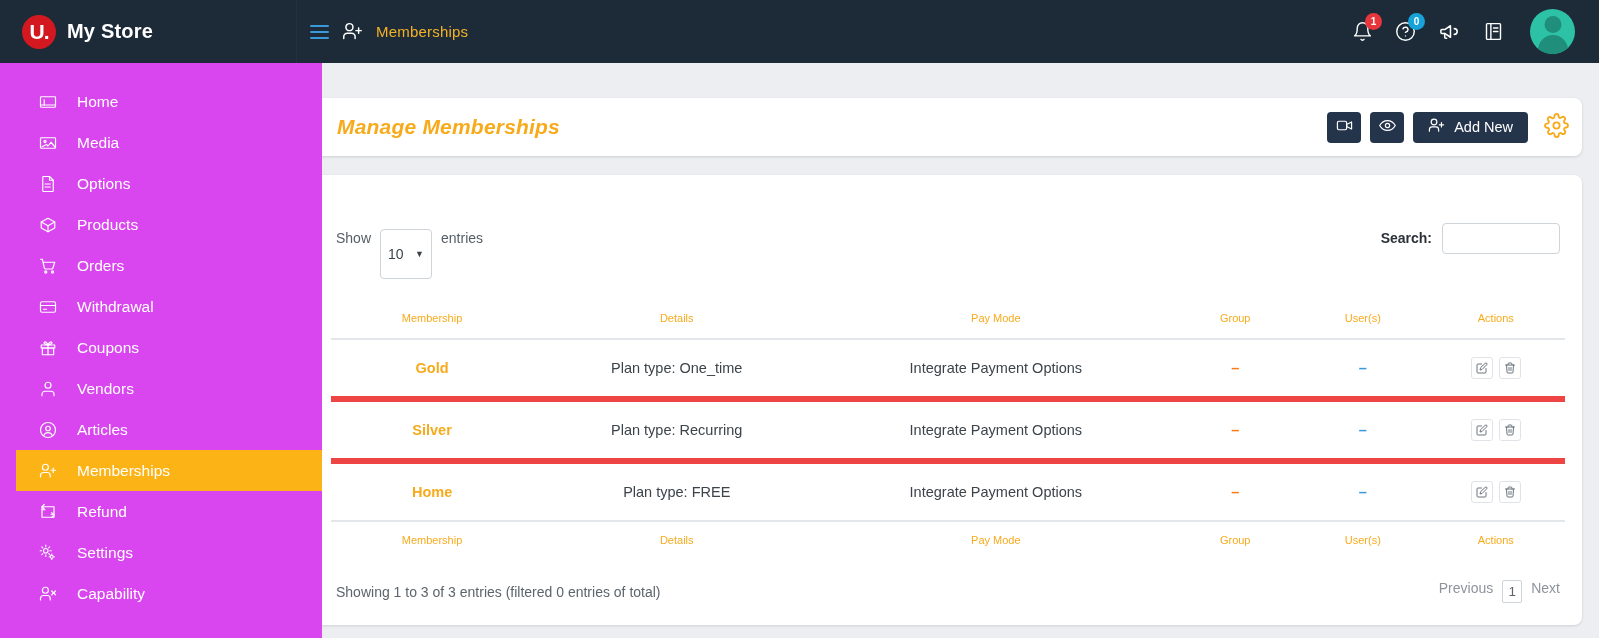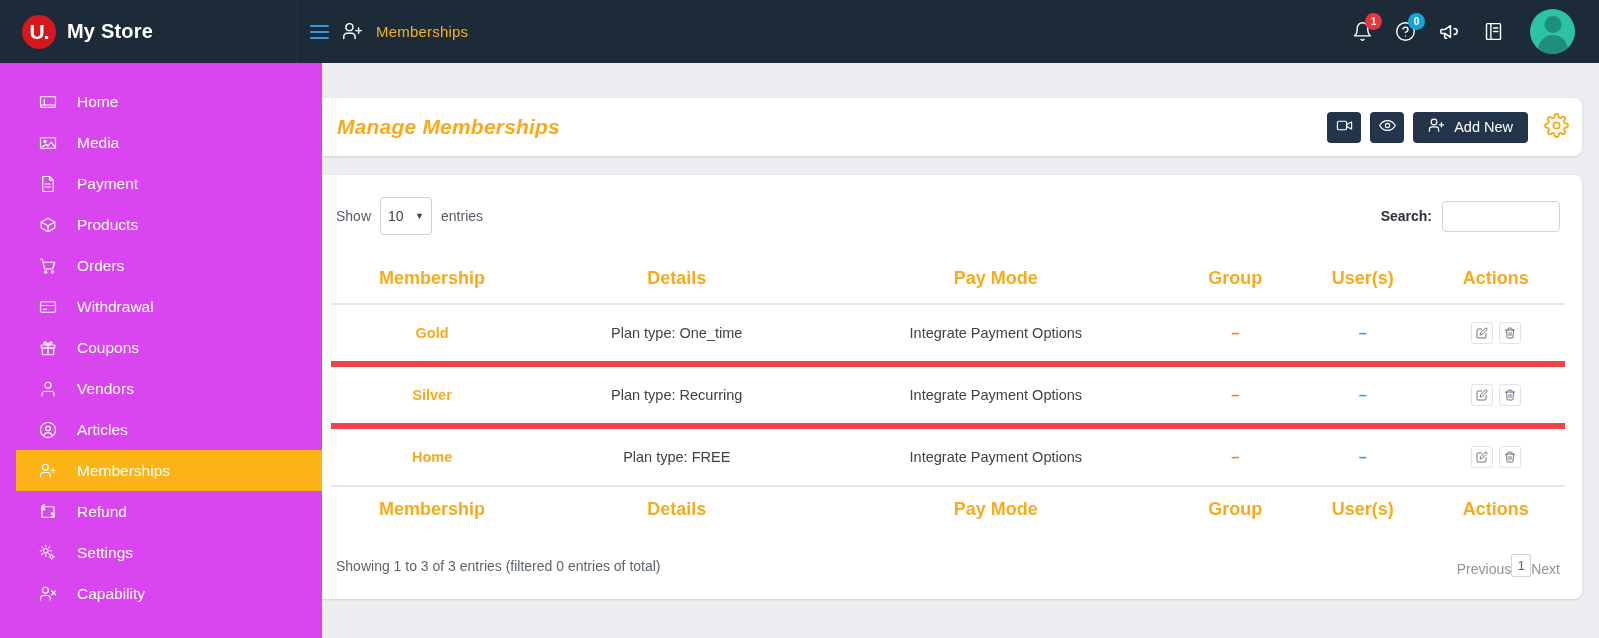--- a/index.html
+++ b/index.html
@@ -120,42 +120,42 @@
   .gear-btn {
     color: #f7ab1c; display: flex; align-items: center;
     cursor: pointer; padding-left: 7px; margin-right: 3px;
   }
 
   .table-card { margin-top: 19px; padding: 22px 17px 22px; }
 
   .table-top { display: flex; align-items: center; padding: 0 5px; }
   .show-entries { display: flex; align-items: center; gap: 9px; font-size: 14px; color: #555d66; }
   .select-wrap {
-    position: relative; width: 52px; height: 38px;
+    position: relative; width: 52px; height: 50px;
     border: 1px solid #cfd4d9; border-radius: 4px;
     display: flex; align-items: center; padding: 0 7px;
-    font-size: 14px; color: #3c4349; cursor: pointer;
+    font-size: 14px; color: #3c4349; cursor: pointer; margin-top: 32px;
   }
   .select-caret {
     position: absolute; right: 7px; top: 50%; transform: translateY(-50%);
     font-size: 9px; color: #3c4349;
   }
   .search-wrap { margin-left: auto; display: flex; align-items: center; gap: 10px; }
   .search-label { font-size: 14px; font-weight: bold; color: #2b3138; }
   .search-input {
     width: 118px; height: 31px;
     border: 1px solid #cfd4d9; border-radius: 4px;
     background: #fff; outline: none;
     font-family: "Liberation Sans", sans-serif; font-size: 13px;
     padding: 0 8px;
   }
 
   table { width: 100%; border-collapse: collapse; margin-top: 21px; }
   thead th, tfoot th {
-    color: #f7ab1c; font-size: 18px; font-weight: bold;
+    color: #f7ab1c; font-size: 11px; font-weight: normal;
     padding: 12px 6px 14px;
   }
   thead tr { border-bottom: 2px solid #e3e6ea; }
   tfoot tr { border-top: 2px solid #e3e6ea; }
   tbody td {
     padding: 17px 6px; font-size: 14.5px; color: #3c4349;
     text-align: center; border-bottom: 6px solid #ef4444;
   }
   tbody tr:last-child td { border-bottom: none; }
   .c-membership { width: 190px; }
@@ -171,21 +171,21 @@
   .act-btn {
     width: 22px; height: 22px; border: 1px solid #e0e3e7; border-radius: 3px;
     background: #fff; color: #6b747d;
     display: flex; align-items: center; justify-content: center; cursor: pointer;
   }
 
   .table-bottom {
     display: flex; align-items: center;
     padding: 20px 5px 0; font-size: 14px; color: #5c646c;
   }
-  .pagination { margin-left: auto; display: flex; align-items: flex-end; }
+  .pagination { margin-left: auto; display: flex; align-items: flex-start; gap: 9px; }
   .pg-link { color: #8d949b; cursor: pointer; }
   .pg-num {
     width: 20px; height: 23px; border: 1px solid #cfd4d9; border-radius: 2px;
     display: flex; align-items: center; justify-content: center;
     color: #5c646c; cursor: pointer; font-size: 13.5px;
   }
 </style>
 </head>
 <body>
 
@@ -273,21 +273,21 @@
   </div>
   <div class="nav-item">
     <span class="nav-icon">
       <svg width="18" height="18" viewBox="0 0 24 24" fill="none" stroke="currentColor" stroke-width="1.6" stroke-linecap="round" stroke-linejoin="round">
           <path d="M14 2H6a1 1 0 0 0-1 1v18a1 1 0 0 0 1 1h12a1 1 0 0 0 1-1V7z"></path>
           <polyline points="14 2 14 7 19 7"></polyline>
           <line x1="8" y1="12" x2="15" y2="12"></line>
           <line x1="8" y1="16" x2="15" y2="16"></line>
         </svg>
     </span>
-    <span>Payment</span>
+    <span>Options</span>
   </div>
   <div class="nav-item">
     <span class="nav-icon">
       <svg width="18" height="18" viewBox="0 0 24 24" fill="none" stroke="currentColor" stroke-width="1.6" stroke-linecap="round" stroke-linejoin="round">
           <path d="M21 16V8l-9-5-9 5v8l9 5 9-5z"></path>
           <polyline points="3 8 12 13 21 8"></polyline>
           <line x1="12" y1="13" x2="12" y2="21"></line>
         </svg>
     </span>
     <span>Products</span>

